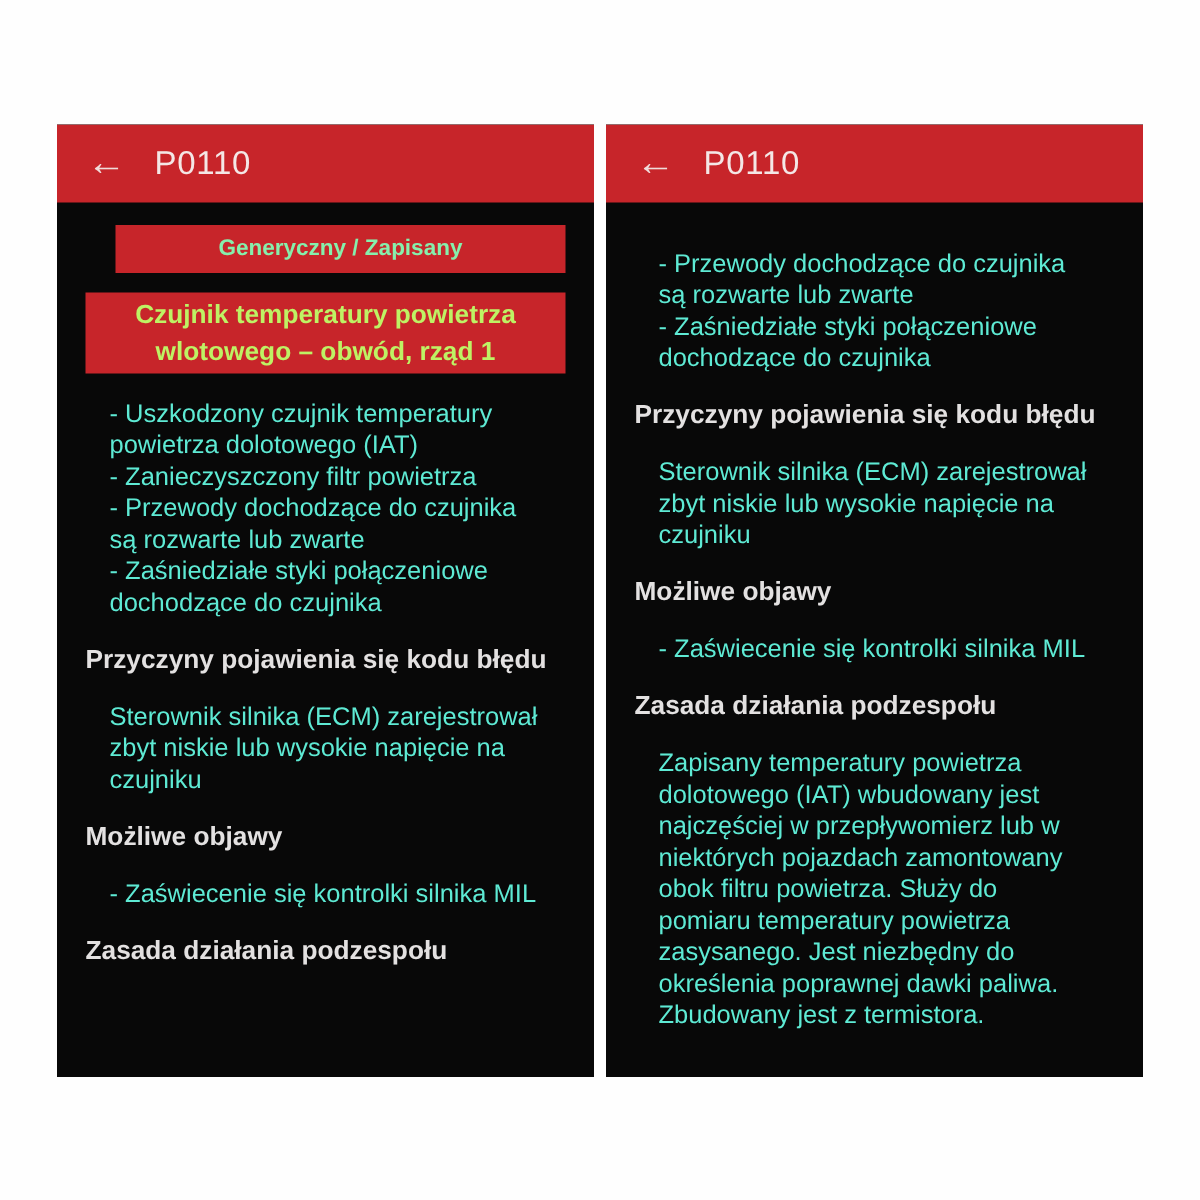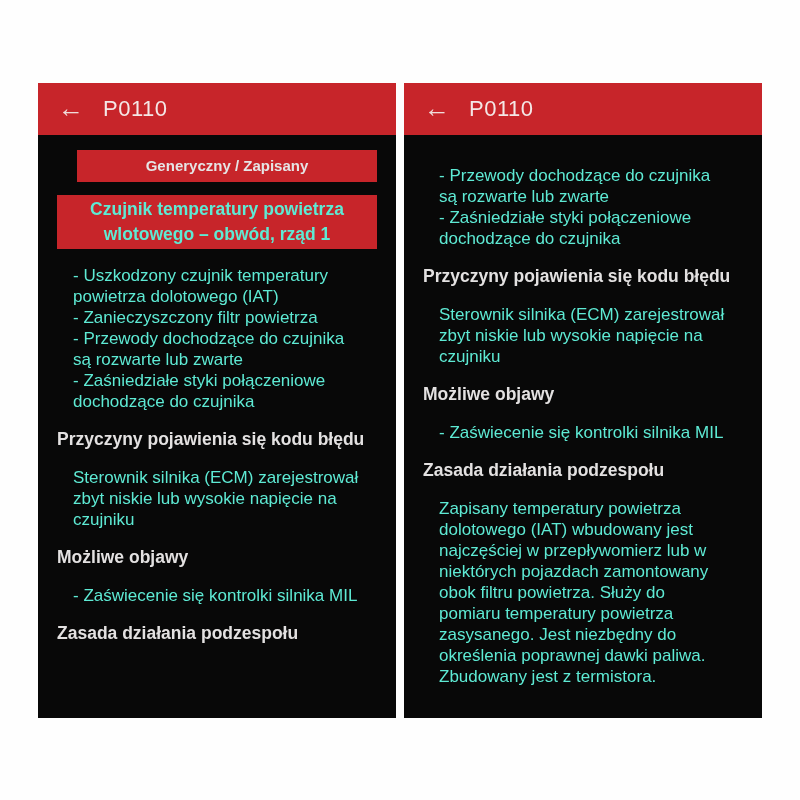--- a/index.html
+++ b/index.html
@@ -49,32 +49,32 @@
   }
 
   .content { padding: 0 19px; }
 
   .badge {
     margin-top: 15px;
     height: 32px;
     line-height: 32px;
     background: #c7252a;
     text-align: center;
-    color: #e5e5e5;
+    color: #86efac;
     font-size: 15px;
     font-weight: bold;
     margin-left: 20px;
   }
   .code-title {
     margin-top: 13px;
     margin-bottom: 0;
     background: #c7252a;
     padding: 2px 6px;
     text-align: center;
-    color: #5eead4;
+    color: #bef264;
     font-size: 17.5px;
     font-weight: bold;
     line-height: 25px;
   }
 
   h2.sec-heading {
     font-size: 17.5px;
     font-weight: bold;
     color: #e3e1e1;
     line-height: 23px;

